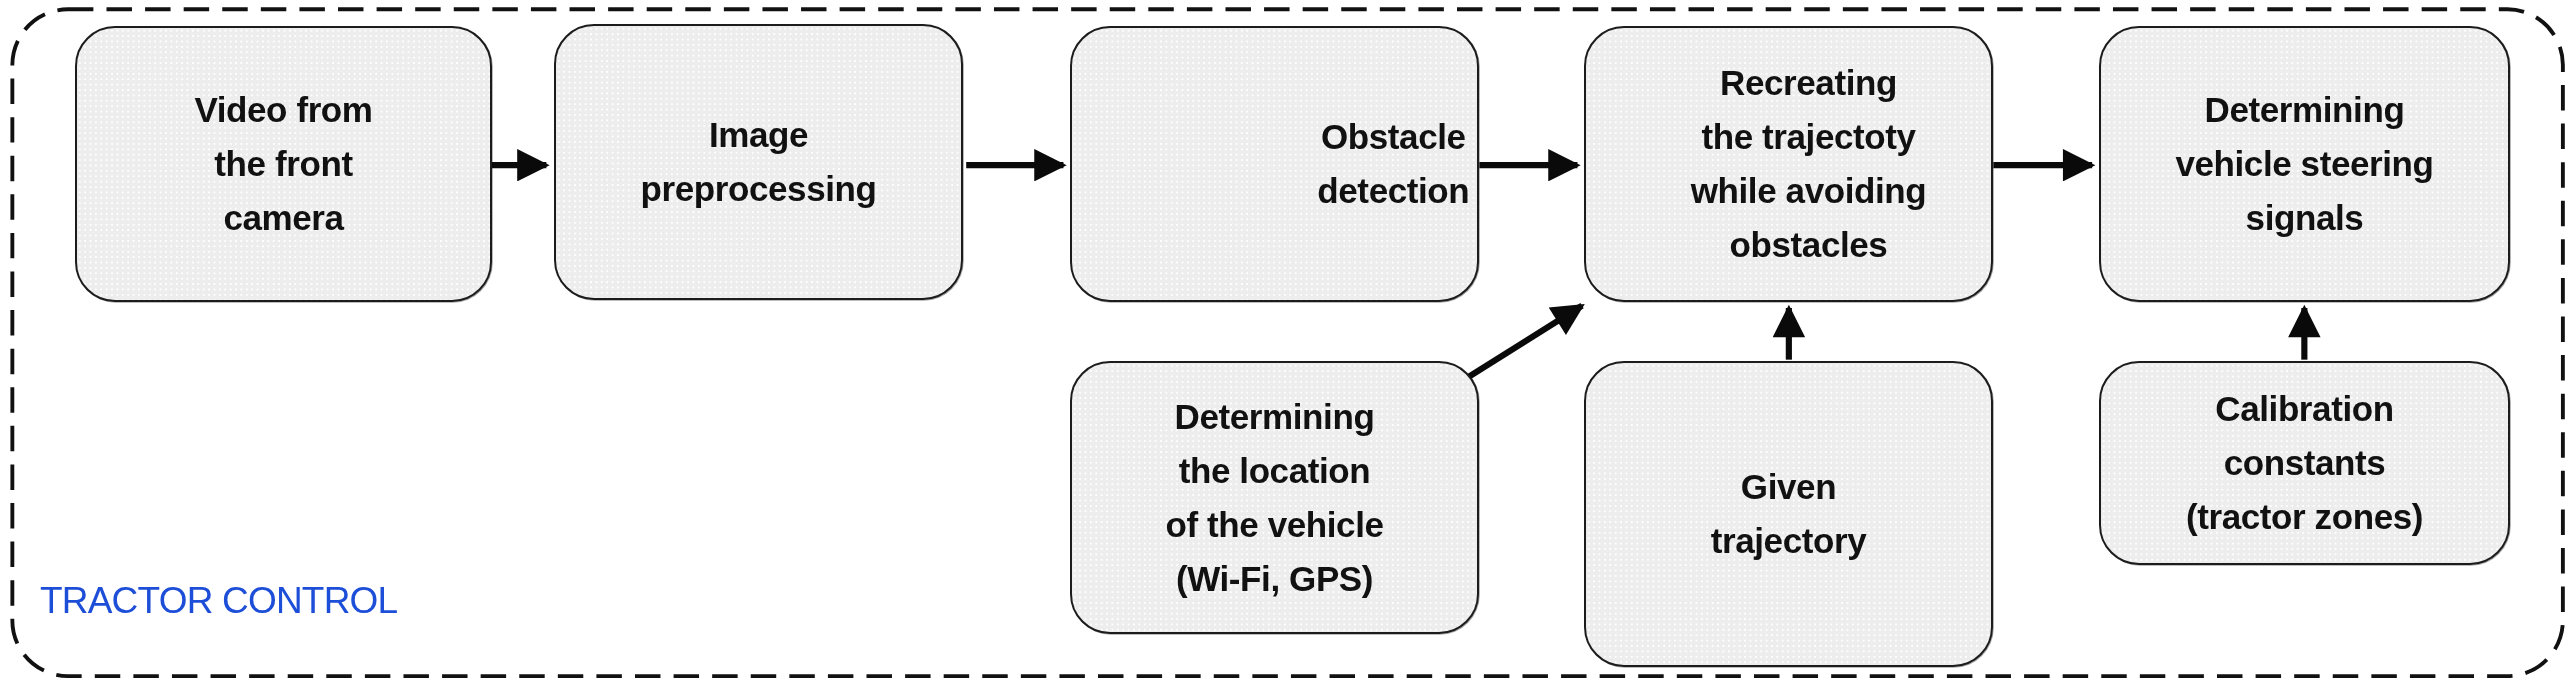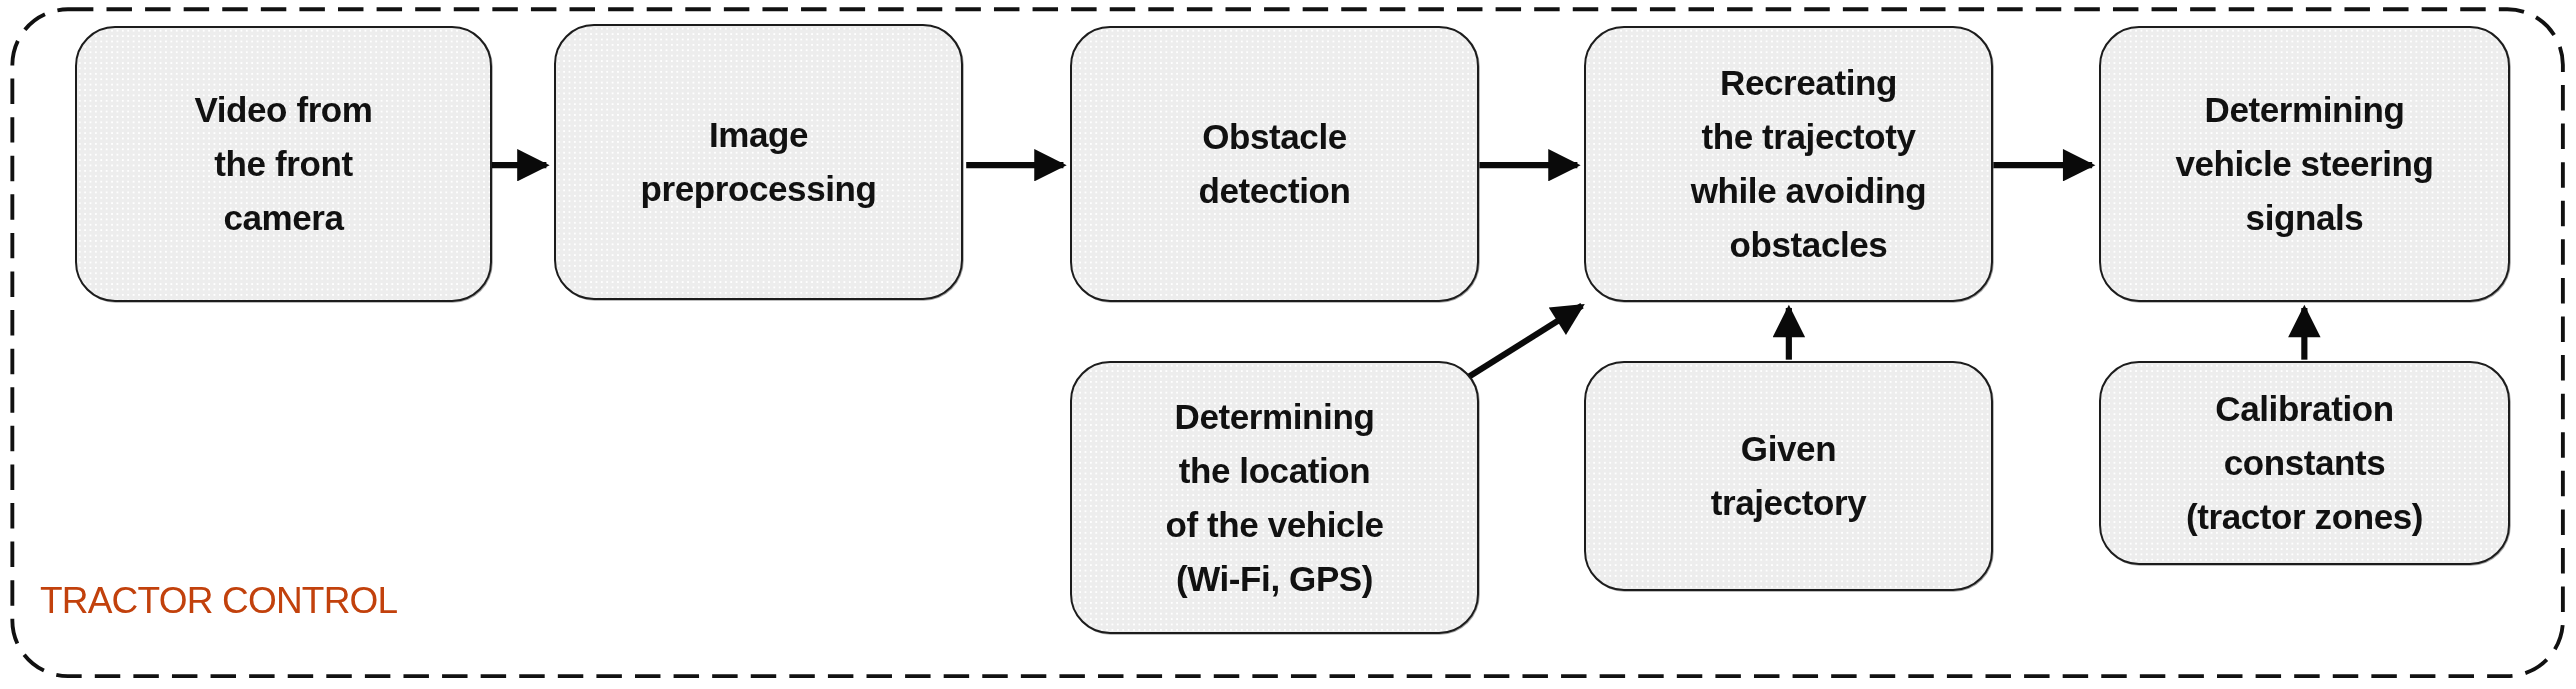--- a/index.html
+++ b/index.html
@@ -42,37 +42,37 @@
     font-weight: bold;
     font-size: 35px;
     line-height: 54px;
     letter-spacing: -0.4px;
     color: #111111;
     padding: 0 7.7px;
   }
   
   .n-video        { left: 31px;   top: 25.5px;  width: 417px; height: 276px; margin-left: 44px; }
   .n-preprocess   { left: 554px;  top: 24px;  width: 409px; height: 276px; }
-  .n-obstacle     { left: 1070px; top: 25.5px;  width: 409px; height: 276px; }
+  .n-obstacle     { left: 1070px; top: 25.5px;  width: 409px; height: 276px; justify-content: flex-end; }
   .n-recreate     { left: 1584px; top: 25.5px;  width: 409px; height: 276px; padding-left: 40px; }
   .n-steering     { left: 2099px; top: 25.5px;  width: 411px; height: 276px; }
   
   .n-location     { left: 1070px; top: 361px; width: 409px; height: 273px; }
-  .n-given        { left: 1584px; top: 361px; width: 409px; height: 230px; }
+  .n-given        { left: 1584px; top: 361px; width: 409px; height: 306px; }
   .n-calibration  { left: 2099px; top: 361px; width: 411px; height: 204px; }
 
   .diagram-title {
     position: absolute;
     left: 40px;
     top: 580px;
     z-index: 2;
     font-size: 37px;
     font-weight: 400;
     letter-spacing: -0.8px;
-    color: #c2410c;
+    color: #1d4ed8;
   }
 </style>
 </head>
 <body>
 
 <div class="stage">
 
   <svg class="wires" viewBox="0 0 3338 894" xmlns="http://www.w3.org/2000/svg">
     <defs>
       <marker id="ah" viewBox="0 0 10 10" refX="9" refY="5" markerWidth="48" markerHeight="42" orient="auto" markerUnits="userSpaceOnUse">

